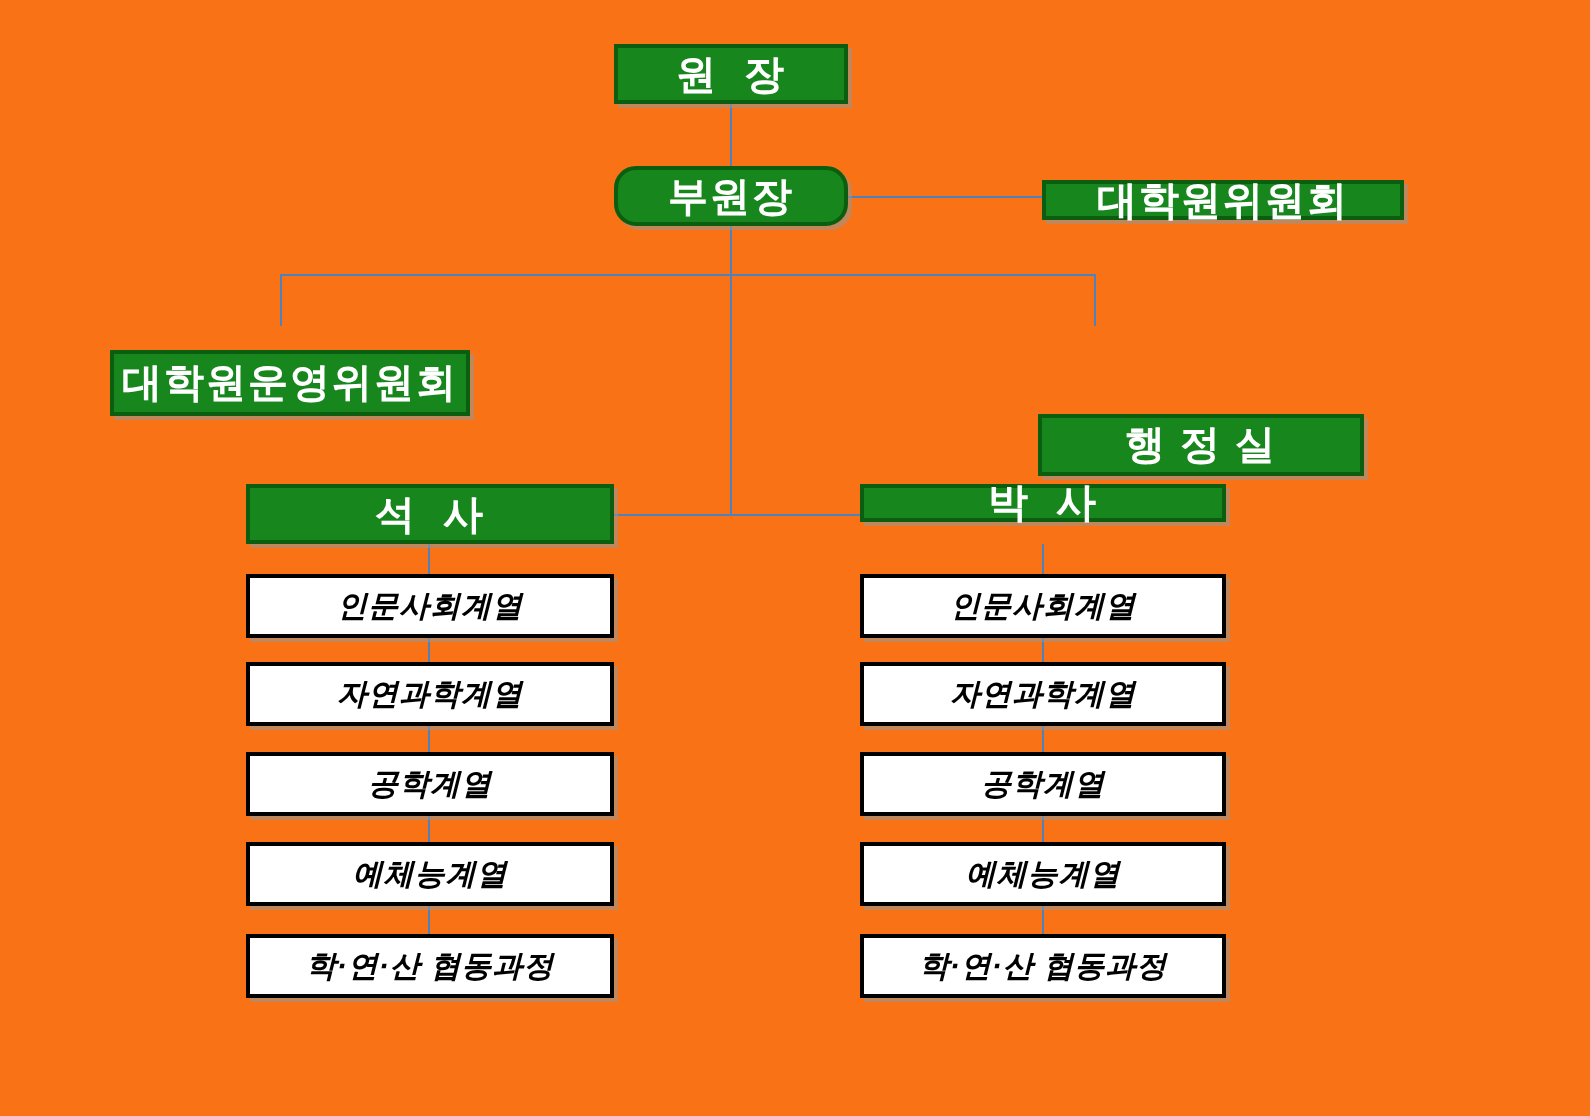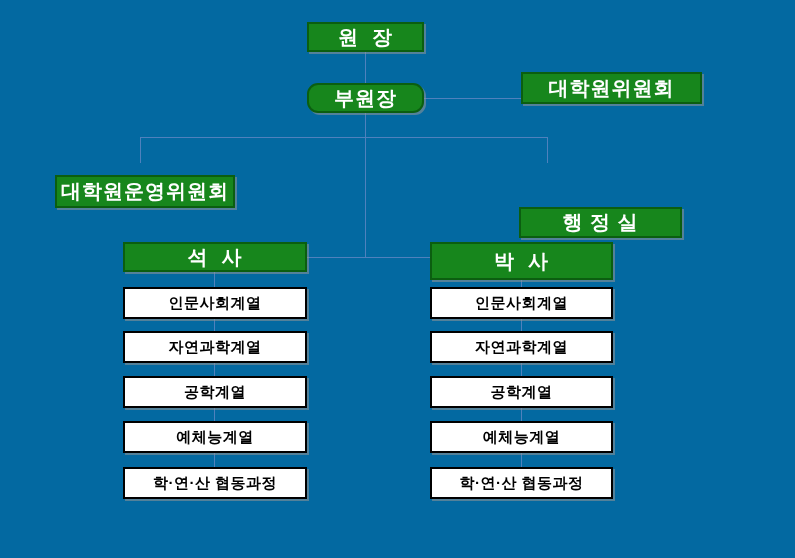--- a/index.html
+++ b/index.html
@@ -4,21 +4,21 @@
 <style>
   html, body {
     margin: 0;
     padding: 0;
     background: #ffffff;
   }
   #canvas {
     position: relative;
     width: 795px;
     height: 558px;
-    background: #0369a1;
+    background: #f97316;
     font-family: "Liberation Sans", sans-serif;
     overflow: hidden;
   }
   .box {
     position: absolute;
     box-sizing: border-box;
     display: flex;
     align-items: center;
     justify-content: center;
     white-space: pre;
@@ -32,20 +32,21 @@
     letter-spacing: 1px;
     box-shadow: 2px 2px 0 rgba(150,150,150,0.55);
   }
   .white-box {
     background: #ffffff;
     border: 2px solid #000000;
     color: #000000;
     font-size: 15px;
     letter-spacing: 0.5px;
     box-shadow: 2px 2px 0 rgba(150,150,150,0.55);
+    font-style: italic;
   }
   .line {
     position: absolute;
     background: #4f81bd;
   }
   .hline { height: 1px; }
   .vline { width: 1px; }
 </style>
 </head>
 <body>
@@ -69,29 +70,29 @@
   <div class="line vline" style="left:521px; top:272px; height:15px;"></div>
   <div class="line vline" style="left:521px; top:319px; height:12px;"></div>
   <div class="line vline" style="left:521px; top:363px; height:13px;"></div>
   <div class="line vline" style="left:521px; top:408px; height:13px;"></div>
   <div class="line vline" style="left:521px; top:453px; height:14px;"></div>
 
   <div class="box green-box" style="left:307px; top:22px; width:117px; height:30px;">원  장</div>
 
   <div class="box green-box" style="left:307px; top:83px; width:117px; height:30px;border-radius:11px;">부원장</div>
 
-  <div class="box green-box" style="left:521px; top:72px; width:181px; height:32px;">대학원위원회</div>
+  <div class="box green-box" style="left:521px; top:90px; width:181px; height:20px;">대학원위원회</div>
 
   <div class="box green-box" style="left:55px; top:175px; width:180px; height:33px;">대학원운영위원회</div>
 
   <div class="box green-box" style="left:519px; top:163px; width:163px; height:31px;margin-top:44px;">행 정 실</div>
 
   <div class="box green-box" style="left:123px; top:242px; width:184px; height:30px;">석  사</div>
 
-  <div class="box green-box" style="left:430px; top:242px; width:183px; height:38px;">박  사</div>
+  <div class="box green-box" style="left:430px; top:242px; width:183px; height:19px;">박  사</div>
 
   <div class="box white-box" style="left:123px; top:287px; width:184px; height:32px;">인문사회계열</div>
   <div class="box white-box" style="left:123px; top:331px; width:184px; height:32px;">자연과학계열</div>
   <div class="box white-box" style="left:123px; top:376px; width:184px; height:32px;">공학계열</div>
   <div class="box white-box" style="left:123px; top:421px; width:184px; height:32px;">예체능계열</div>
   <div class="box white-box" style="left:123px; top:467px; width:184px; height:32px;">학·연·산 협동과정</div>
 
   <div class="box white-box" style="left:430px; top:287px; width:183px; height:32px;">인문사회계열</div>
   <div class="box white-box" style="left:430px; top:331px; width:183px; height:32px;">자연과학계열</div>
   <div class="box white-box" style="left:430px; top:376px; width:183px; height:32px;">공학계열</div>

